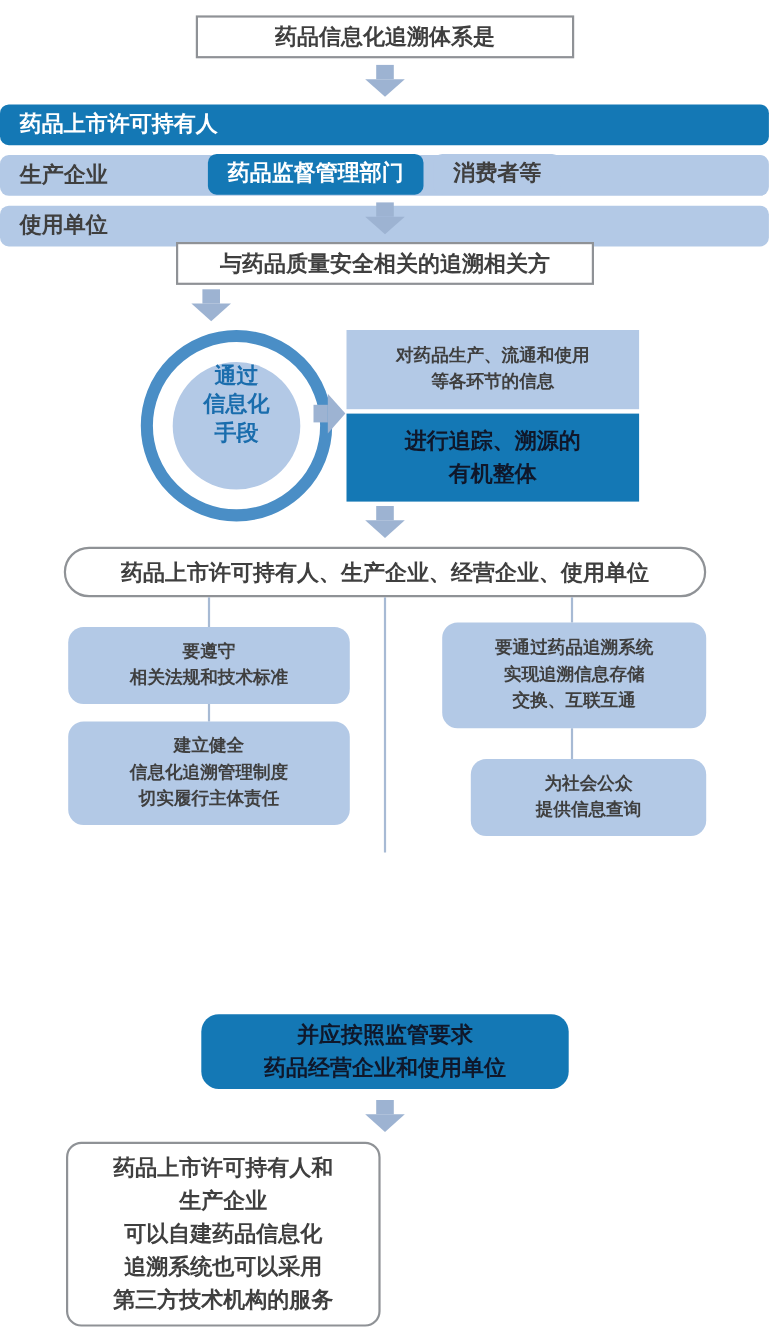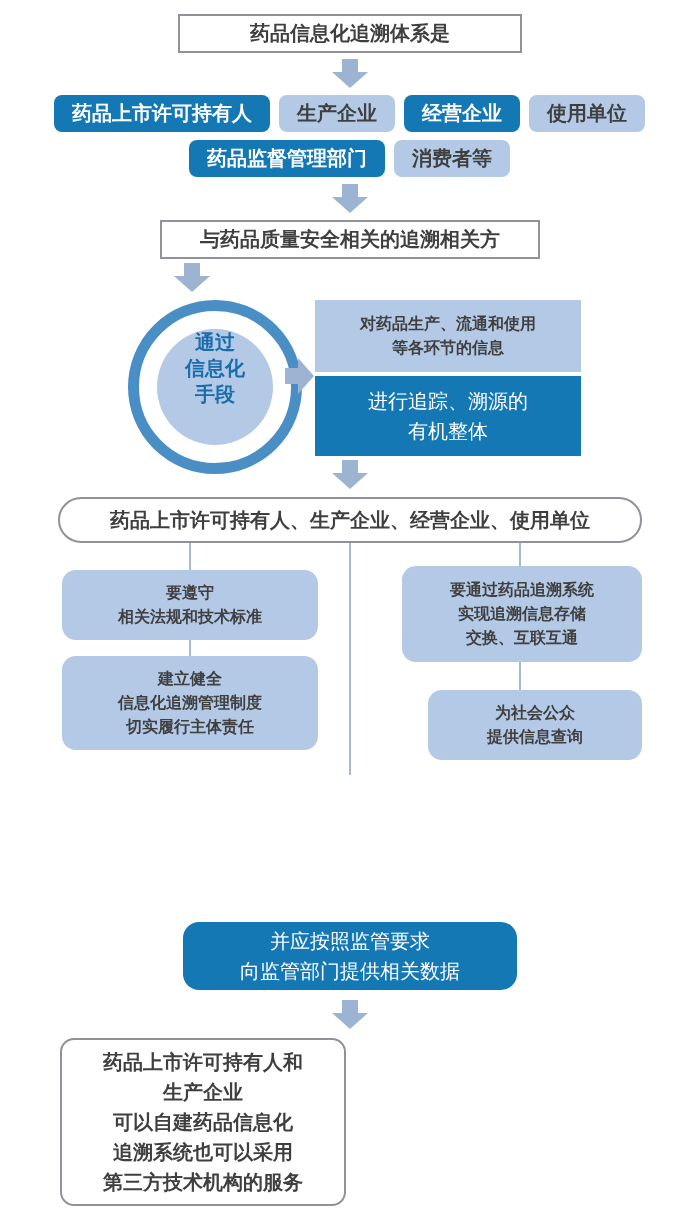--- a/index.html
+++ b/index.html
@@ -15,21 +15,21 @@
   html,body{margin:0;padding:0;background:#fff;}
   .canvas{
     position:relative;width:699px;height:1219px;background:#fff;
     font-family:"Liberation Sans","DejaVu Sans",sans-serif;
     color:var(--text-dark);overflow:hidden;
   }
   .abs{position:absolute;box-sizing:border-box;}
   .center-flex{display:flex;align-items:center;justify-content:center;text-align:center;}
   .multiline{white-space:pre-line;}
   .outline-box{background:#fff;border:2px solid var(--border-gray);font-size:20px;font-weight:600;}
-  .dark-box{background:var(--dark-blue);color:#ffffff;font-size:20px;font-weight:400;line-height:1.5;}
+  .dark-box{background:var(--dark-blue);color:#0f172a;font-size:20px;font-weight:700;line-height:1.5;}
   .light-box{background:var(--light-blue);color:var(--text-dark);font-size:16px;font-weight:600;line-height:1.5;}
   .pill-row{position:absolute;left:0;width:699px;display:flex;justify-content:center;gap:9px;}
   .pill{height:37px;line-height:37px;padding:0 18px;border-radius:8px;font-size:20px;font-weight:600;}
   .pill.dark{background:var(--dark-blue);color:#fff;}
   .pill.light{background:var(--light-blue);color:var(--text-dark);}
   
   .arrow-down{position:absolute;width:36px;display:flex;flex-direction:column;align-items:center;}
   .arrow-down .stem{width:16px;height:13px;background:var(--arrow-blue);}
   .arrow-down .head{width:0;height:0;border-left:18px solid transparent;border-right:18px solid transparent;border-top:16px solid var(--arrow-blue);}
   .arrow-right{position:absolute;display:flex;align-items:center;}
@@ -49,24 +49,23 @@
 
 <div class="canvas">
 
   <div class="abs outline-box center-flex" style="left:178px;top:14px;width:344px;height:39px;">药品信息化追溯体系是</div>
 
   <div class="arrow-down" style="left:332px;top:59px;">
     <div class="stem"></div>
     <div class="head"></div>
   </div>
 
-  <div class="pill-row" style="top:95px;">
+  <div class="pill-row" style="top:95px;flex-direction:column;">
     <div class="pill dark">药品上市许可持有人</div>
     <div class="pill light">生产企业</div>
-    <div class="pill dark">经营企业</div>
     <div class="pill light">使用单位</div>
   </div>
 
   <div class="pill-row" style="top:140px;">
     <div class="pill dark">药品监督管理部门</div>
     <div class="pill light">消费者等</div>
   </div>
 
   <div class="arrow-down" style="left:332px;top:184px;">
     <div class="stem"></div>
@@ -119,21 +118,21 @@
 切实履行主体责任</div>
 
   <div class="abs light-box center-flex multiline" style="left:402px;top:566px;width:240px;height:96px;border-radius:14px;">要通过药品追溯系统
 实现追溯信息存储
 交换、互联互通</div>
   <div class="abs light-box center-flex multiline" style="left:428px;top:690px;width:214px;height:70px;border-radius:14px;">为社会公众
 提供信息查询</div>
 
 
   <div class="abs dark-box center-flex multiline" style="left:183px;top:922px;width:334px;height:68px;border-radius:16px;">并应按照监管要求
-向监管部门提供相关数据</div>
+药品经营企业和使用单位</div>
 
   <div class="arrow-down" style="left:332px;top:1000px;">
     <div class="stem"></div>
     <div class="head"></div>
   </div>
 
   <div class="abs outline-box center-flex multiline" style="left:60px;top:1038px;width:286px;height:168px;border-radius:14px;line-height:1.5;">药品上市许可持有人和
 生产企业
 可以自建药品信息化
 追溯系统也可以采用

